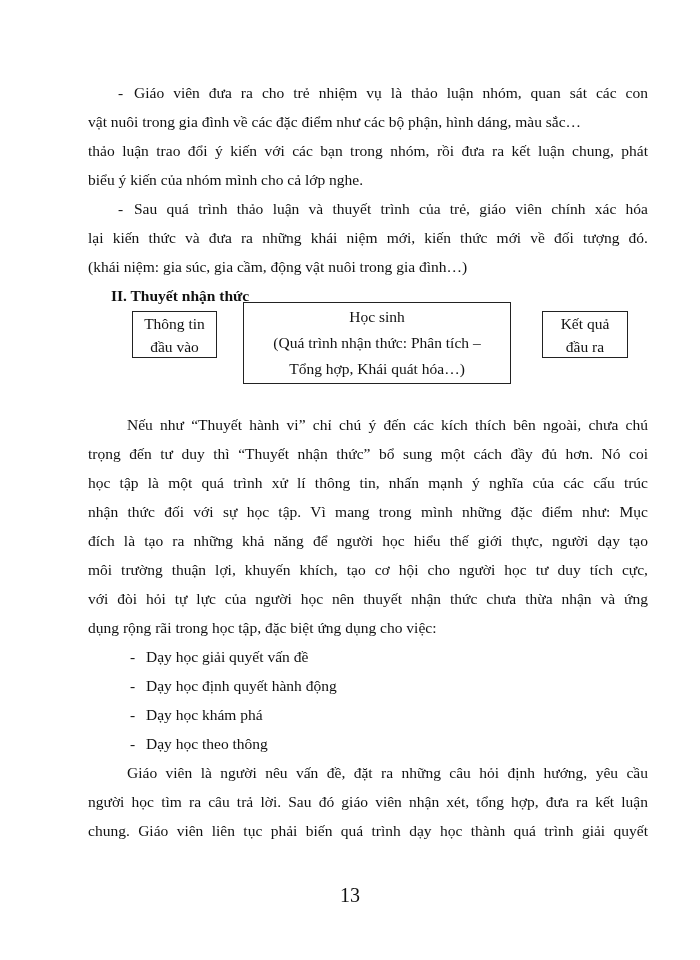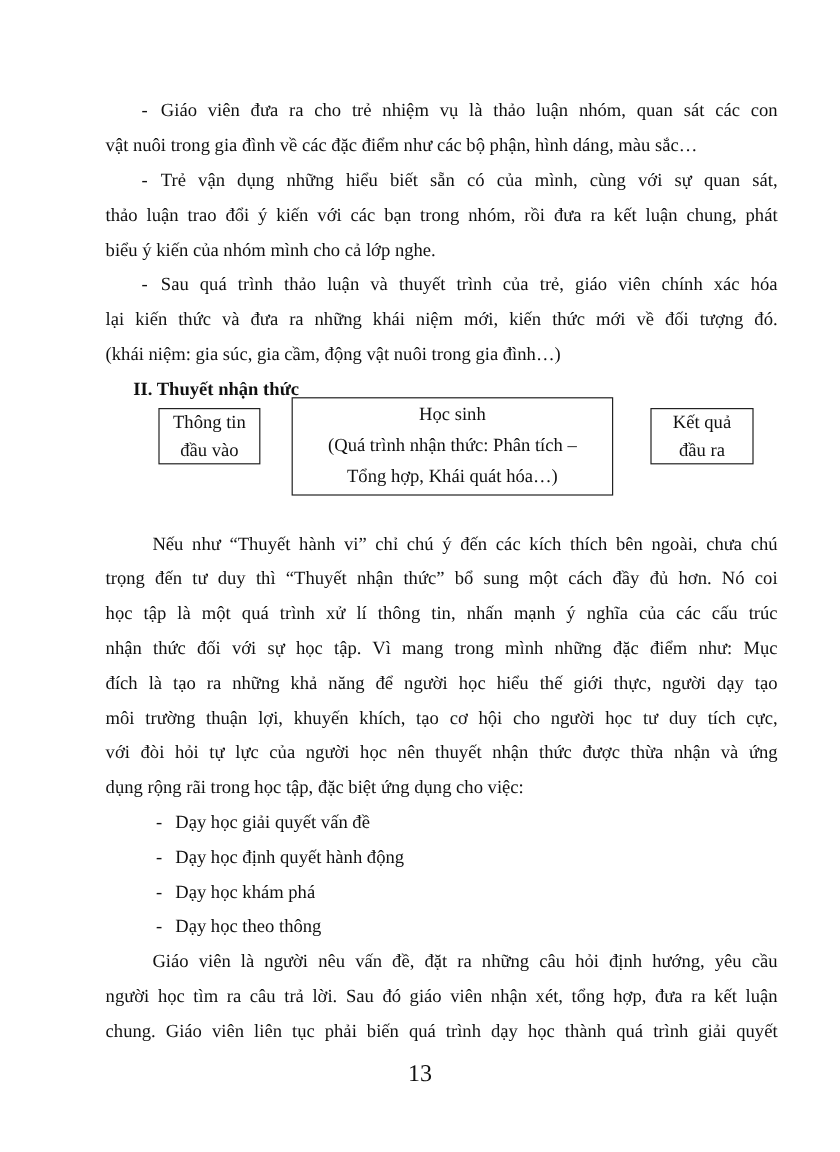--- a/index.html
+++ b/index.html
@@ -63,21 +63,20 @@
 </style>
 </head>
 <body>
 
 <div class="page">
   <div class="textcol">
 
     <div>
         <div class="line s-dashfirst just"><span class="dash">-</span><span>Giáo viên đưa ra cho trẻ nhiệm vụ là thảo luận nhóm, quan sát các con</span></div>
         <div class="line s-cont"><span>vật nuôi trong gia đình về các đặc điểm như các bộ phận, hình dáng, màu sắc…</span></div>
-        <div class="line s-dashfirst just"><span class="dash">-</span><span>Trẻ vận dụng những hiểu biết sẵn có của mình, cùng với sự quan sát,</span></div>
         <div class="line s-cont just"><span>thảo luận trao đổi ý kiến với các bạn trong nhóm, rồi đưa ra kết luận chung, phát</span></div>
         <div class="line s-cont"><span>biểu ý kiến của nhóm mình cho cả lớp nghe.</span></div>
         <div class="line s-dashfirst just"><span class="dash">-</span><span>Sau quá trình thảo luận và thuyết trình của trẻ, giáo viên chính xác hóa</span></div>
         <div class="line s-cont just"><span>lại kiến thức và đưa ra những khái niệm mới, kiến thức mới về đối tượng đó.</span></div>
         <div class="line s-cont"><span>(khái niệm: gia súc, gia cầm, động vật nuôi trong gia đình…)</span></div>
         <div class="line s-heading"><span>II. Thuyết nhận thức</span></div>
       </div>
 
     <div class="diagram">
       <div class="dbox" id="box-input">
@@ -95,21 +94,21 @@
       </div>
     </div>
 
     <div>
         <div class="line s-indent just"><span>Nếu như “Thuyết hành vi” chỉ chú ý đến các kích thích bên ngoài, chưa chú</span></div>
         <div class="line s-cont just"><span>trọng đến tư duy thì “Thuyết nhận thức” bổ sung một cách đầy đủ hơn. Nó coi</span></div>
         <div class="line s-cont just"><span>học tập là một quá trình xử lí thông tin, nhấn mạnh ý nghĩa của các cấu trúc</span></div>
         <div class="line s-cont just"><span>nhận thức đối với sự học tập. Vì mang trong mình những đặc điểm như: Mục</span></div>
         <div class="line s-cont just"><span>đích là tạo ra những khả năng để người học hiểu thế giới thực, người dạy tạo</span></div>
         <div class="line s-cont just"><span>môi trường thuận lợi, khuyến khích, tạo cơ hội cho người học tư duy tích cực,</span></div>
-        <div class="line s-cont just"><span>với đòi hỏi tự lực của người học nên thuyết nhận thức được thừa nhận và ứng</span></div>
+        <div class="line s-cont just"><span>với đòi hỏi tự lực của người học nên thuyết nhận thức chưa thừa nhận và ứng</span></div>
         <div class="line s-cont"><span>dụng rộng rãi trong học tập, đặc biệt ứng dụng cho việc:</span></div>
         <div class="line s-bullet"><span class="dash">-</span><span>Dạy học giải quyết vấn đề</span></div>
         <div class="line s-bullet"><span class="dash">-</span><span>Dạy học định quyết hành động</span></div>
         <div class="line s-bullet"><span class="dash">-</span><span>Dạy học khám phá</span></div>
         <div class="line s-bullet"><span class="dash">-</span><span>Dạy học theo thông</span></div>
         <div class="line s-indent just"><span>Giáo viên là người nêu vấn đề, đặt ra những câu hỏi định hướng, yêu cầu</span></div>
         <div class="line s-cont just"><span>người học tìm ra câu trả lời. Sau đó giáo viên nhận xét, tổng hợp, đưa ra kết luận</span></div>
         <div class="line s-cont just"><span>chung. Giáo viên liên tục phải biến quá trình dạy học thành quá trình giải quyết</span></div>
       </div>
 

